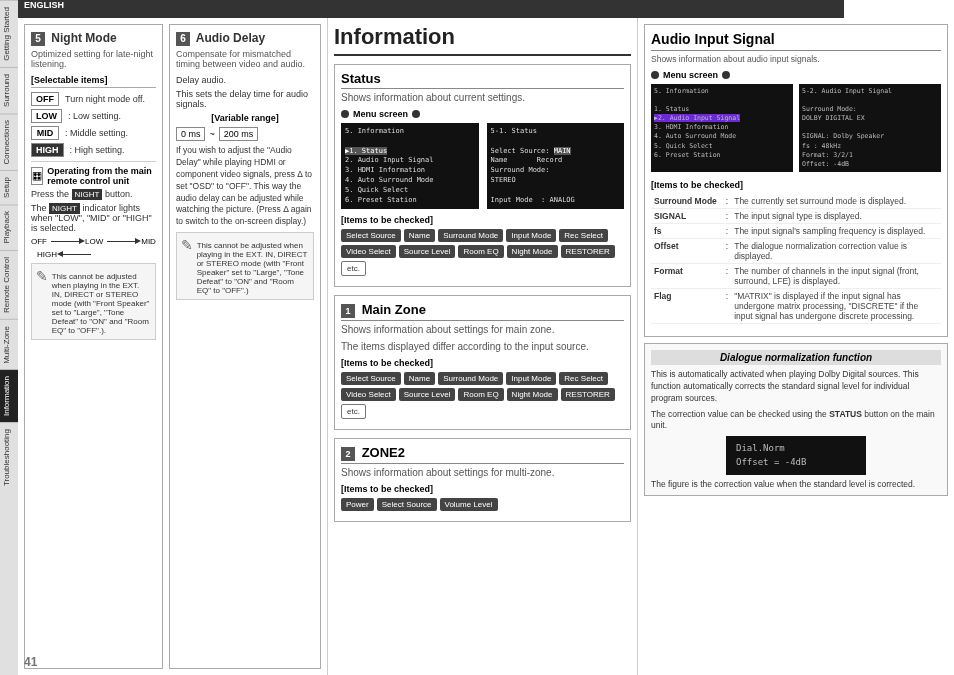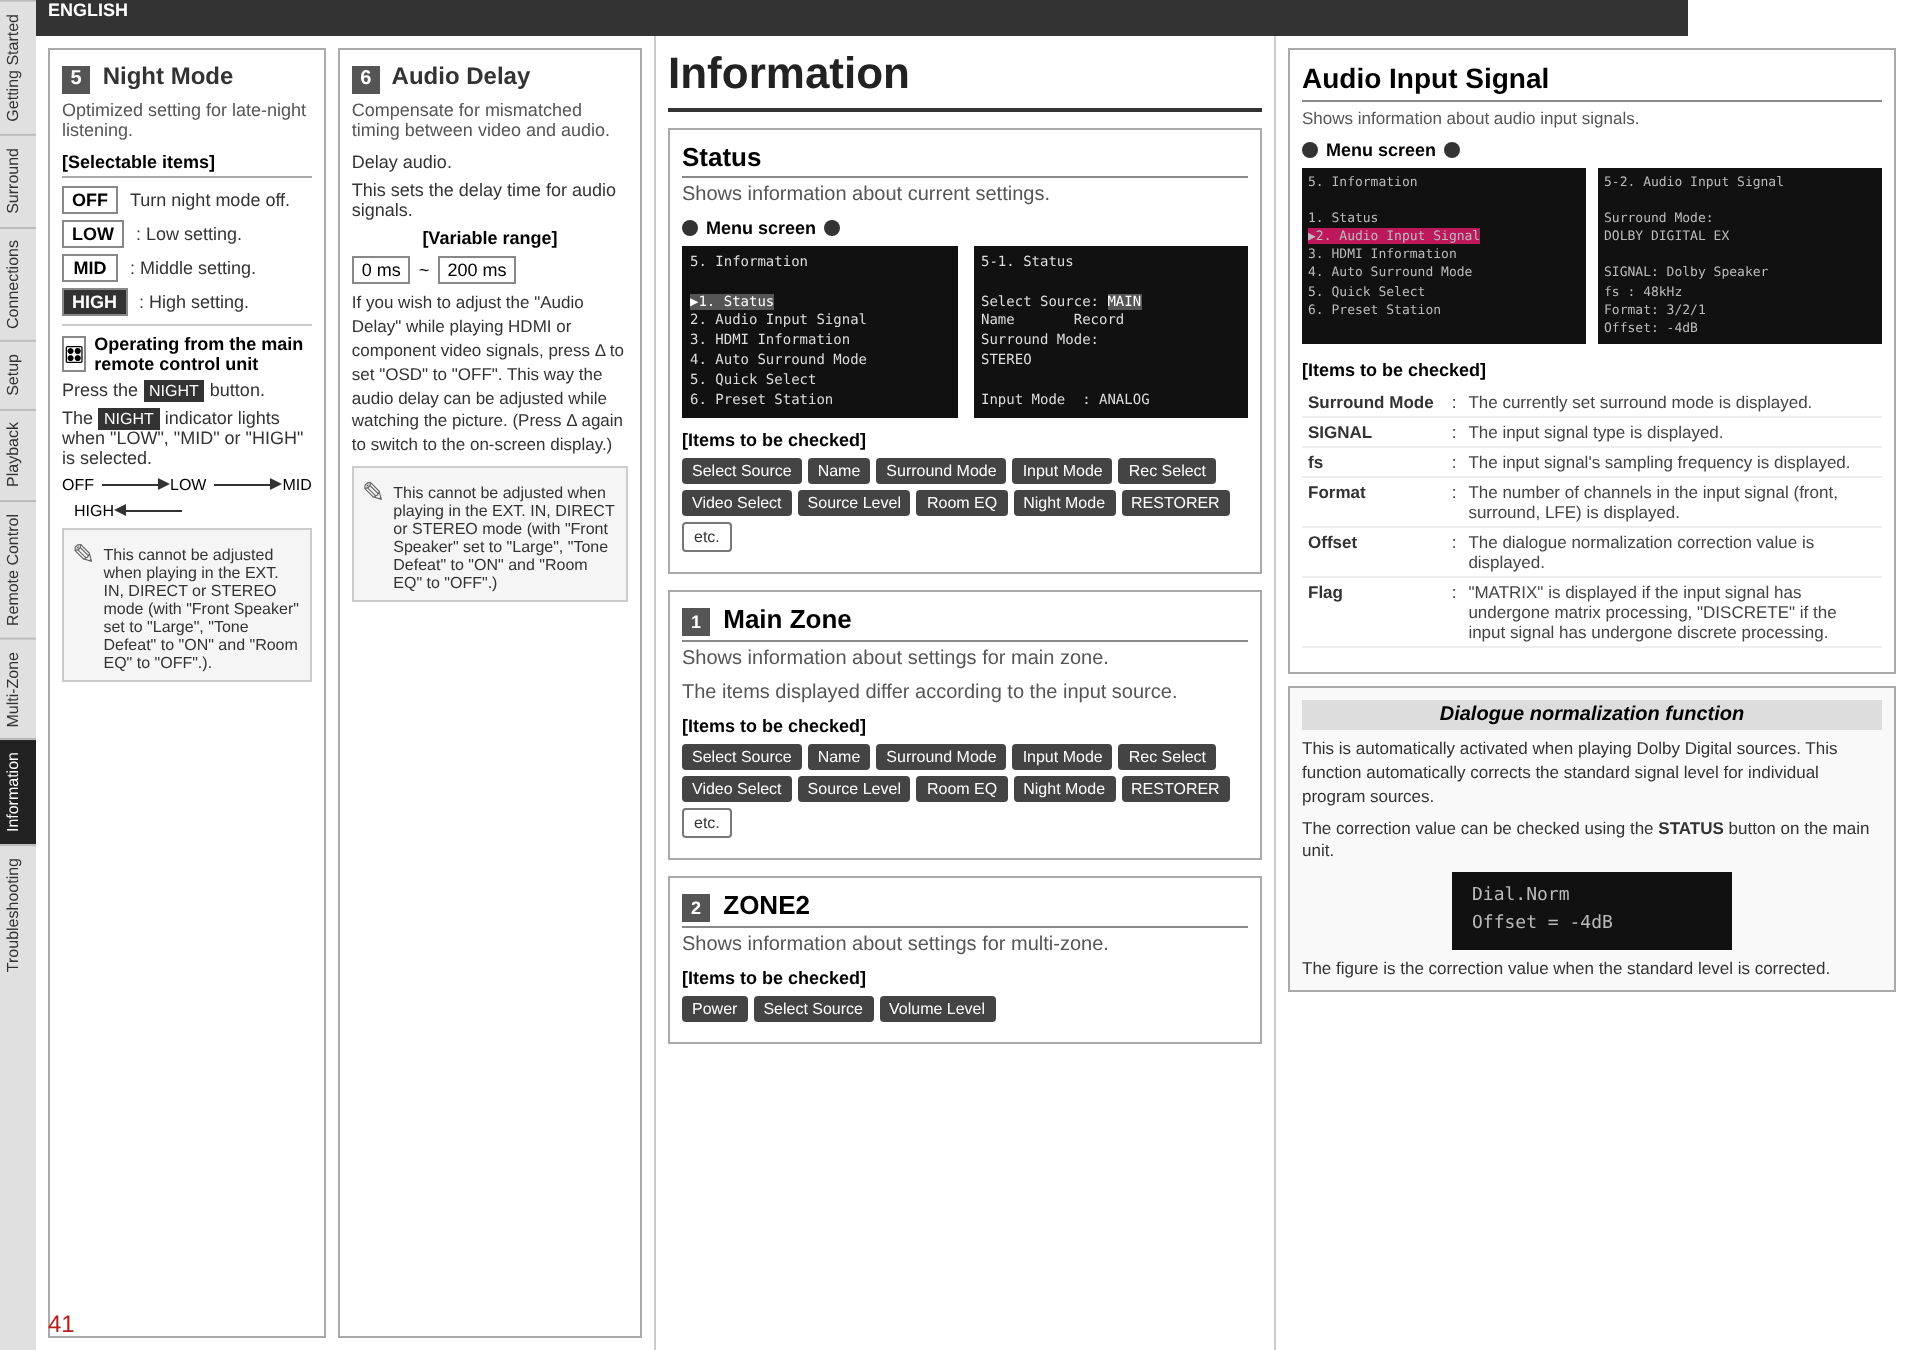--- a/index.html
+++ b/index.html
@@ -468,22 +468,22 @@
       color: #333;
       margin-top: 4px;
     }
 
     
     .page-num {
       position: absolute;
       bottom: 6px;
       left: 24px;
       font-size: 12px;
-      font-weight: normal;
-      color: #b91c1c;
+      font-weight: bold;
+      color: #737373;
     }
   </style>
 </head>
 <body>
 
 <div class="sidebar">
   <div class="sidebar-tab">Getting Started</div>
   <div class="sidebar-tab">Surround</div>
   <div class="sidebar-tab">Connections</div>
   <div class="sidebar-tab">Setup</div>
@@ -672,21 +672,21 @@
       <div class="menu-screen-label">
         <span class="bullet-circle"></span>
         <span>Menu screen</span>
         <span class="bullet-circle"></span>
       </div>
       <div class="screens-row">
         <div class="screen-sm">
           <div>5. Information</div>
           <div>&nbsp;</div>
           <div>1. Status</div>
-          <div><span style="background:#be185d;color:#bbb">▶2. Audio Input Signal</span></div>
+          <div><span style="background:#6d28d9;color:#bbb">▶2. Audio Input Signal</span></div>
           <div>3. HDMI Information</div>
           <div>4. Auto Surround Mode</div>
           <div>5. Quick Select</div>
           <div>6. Preset Station</div>
         </div>
         <div class="screen-sm">
           <div>5-2. Audio Input Signal</div>
           <div>&nbsp;</div>
           <div>Surround Mode:</div>
           <div>DOLBY DIGITAL EX</div>
@@ -709,28 +709,28 @@
           <td class="term">SIGNAL</td>
           <td class="colon">:</td>
           <td class="desc">The input signal type is displayed.</td>
         </tr>
         <tr>
           <td class="term">fs</td>
           <td class="colon">:</td>
           <td class="desc">The input signal's sampling frequency is displayed.</td>
         </tr>
         <tr>
+          <td class="term">Offset</td>
+          <td class="colon">:</td>
+          <td class="desc">The dialogue normalization correction value is displayed.</td>
+        </tr>
+        <tr>
           <td class="term">Format</td>
           <td class="colon">:</td>
           <td class="desc">The number of channels in the input signal (front, surround, LFE) is displayed.</td>
-        </tr>
-        <tr>
-          <td class="term">Offset</td>
-          <td class="colon">:</td>
-          <td class="desc">The dialogue normalization correction value is displayed.</td>
         </tr>
         <tr>
           <td class="term">Flag</td>
           <td class="colon">:</td>
           <td class="desc">"MATRIX" is displayed if the input signal has undergone matrix processing, "DISCRETE" if the input signal has undergone discrete processing.</td>
         </tr>
       </tbody>
         </table>
     </div>
 

